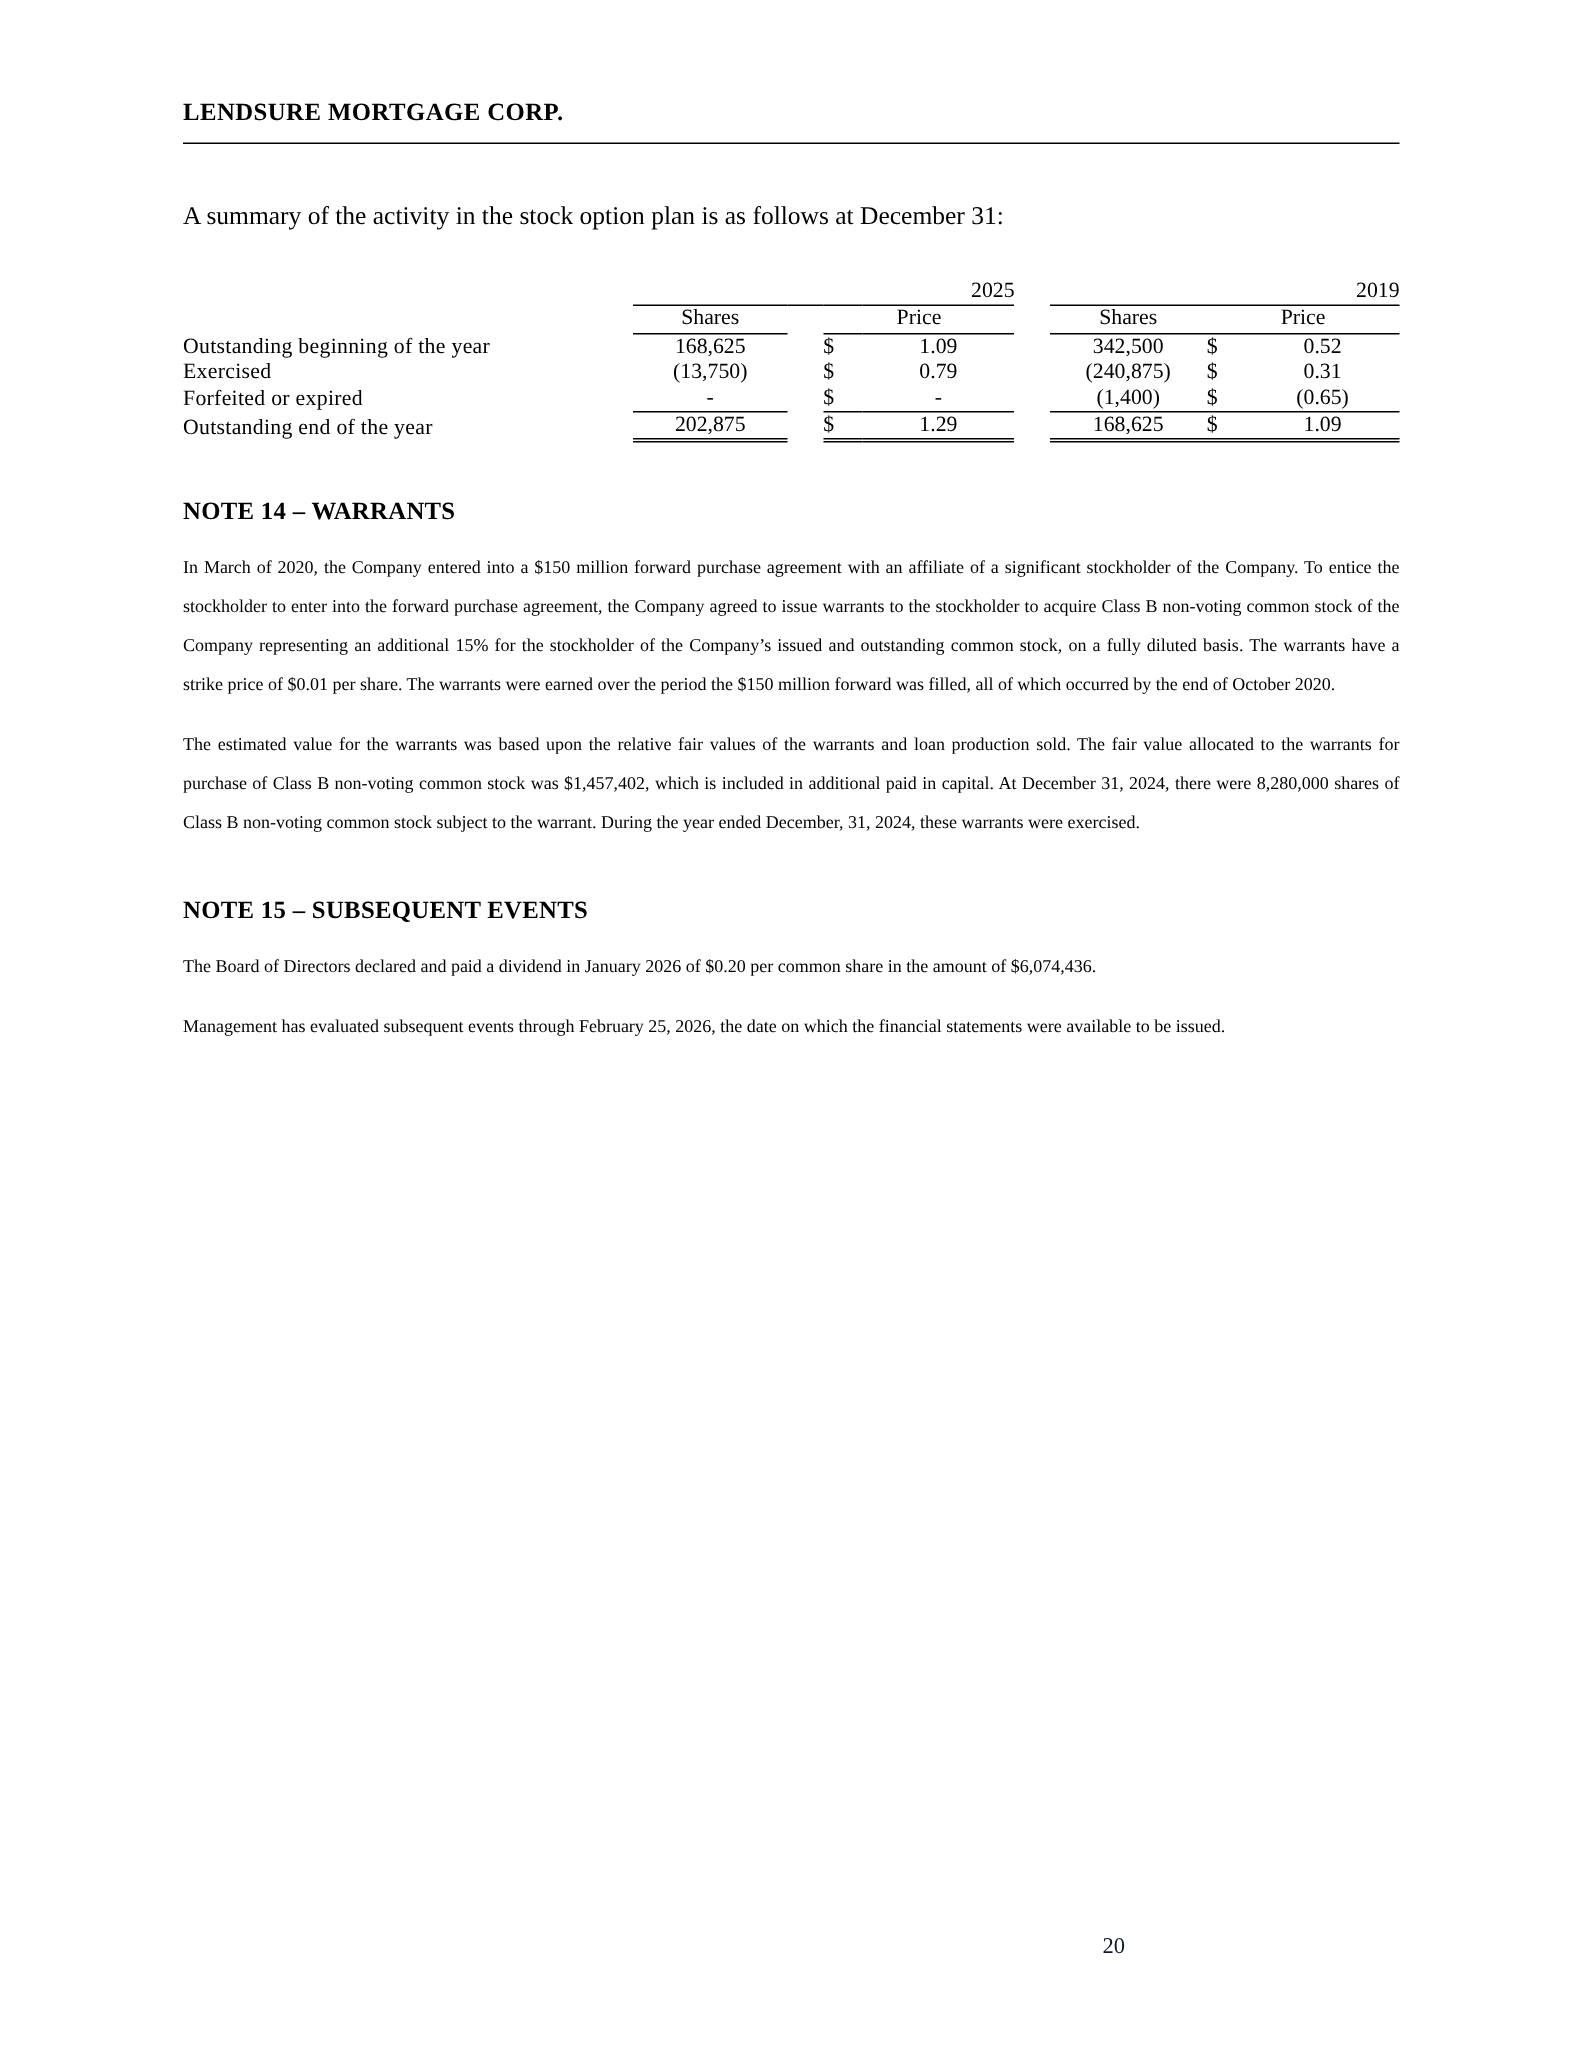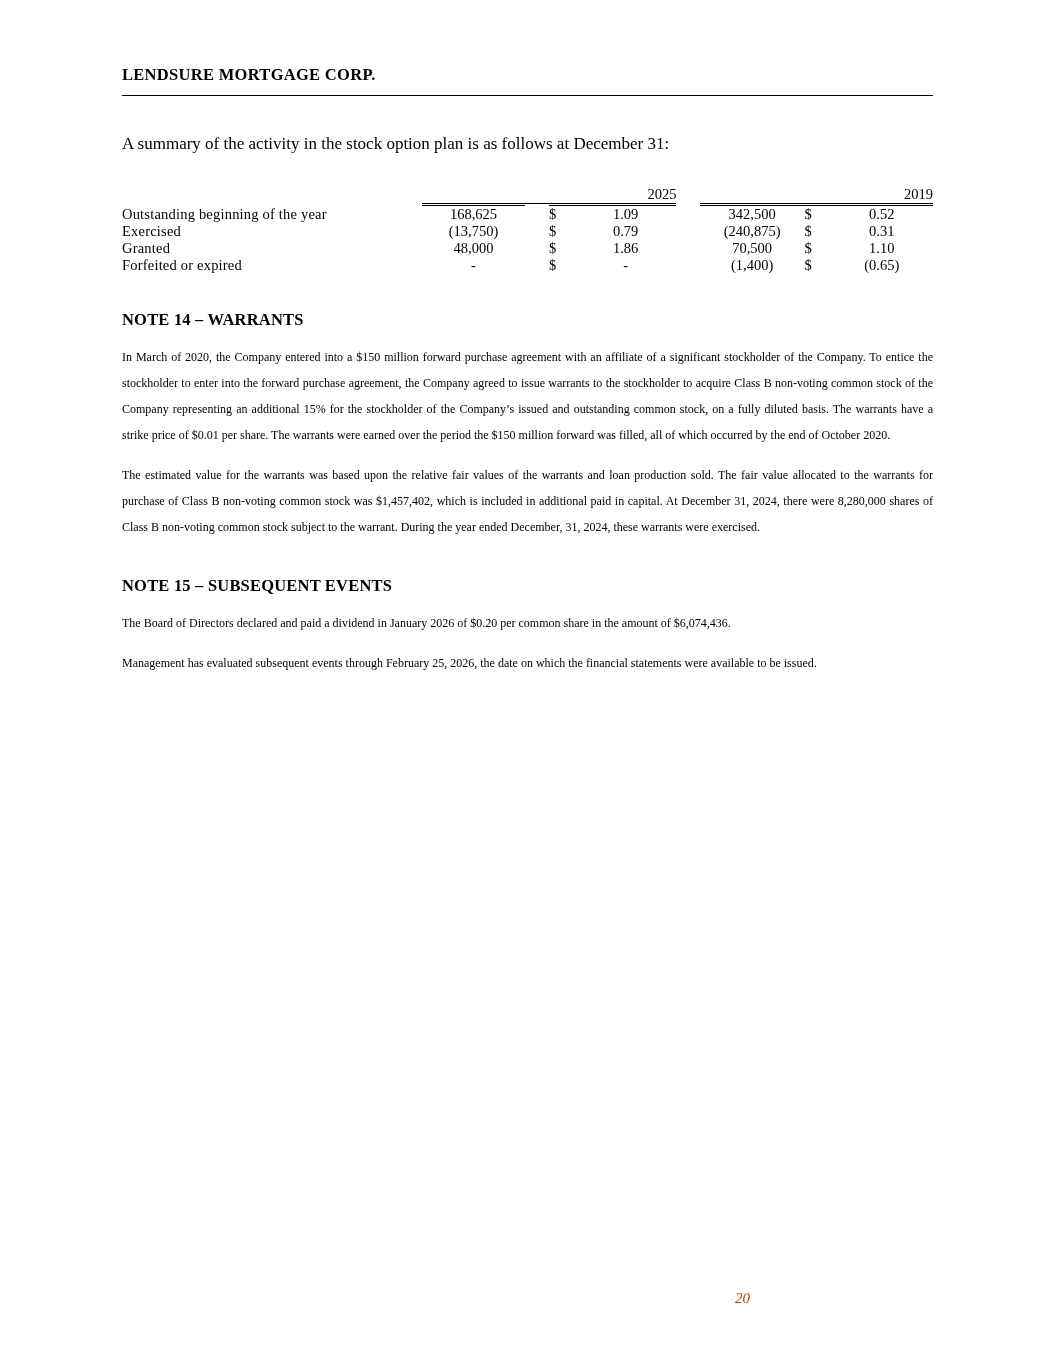--- a/index.html
+++ b/index.html
@@ -109,22 +109,21 @@
     line-height: 26px;
     text-align: justify;
     margin: 14px 0 0 0;
     width: 811px;
   }
   .pagenum {
     position: absolute;
     right: 122px;
     bottom: 58px;
     font-size: 15px;
-    color: #c2410c;
-    font-style: italic;
+    color: #0f172a;
   }
 </style>
 </head>
 <body>
 
 <div class="page">
 
   <div class="header-block">
     <div class="header-line">LENDSURE MORTGAGE CORP.</div>
     <div class="header-rule"></div>
@@ -144,20 +143,29 @@
       <col style="width:28px">
       <col style="width:110px">
     </colgroup>
     <tbody>
       <tr>
         <td></td>
         <td class="yr-head yr-rule" colspan="4">2025</td>
         <td></td>
         <td class="yr-head yr-rule" colspan="3">2019</td>
       </tr>
+      <tr>
+        <td></td>
+        <td class="colhead">Shares</td>
+        <td></td>
+        <td class="colhead" colspan="2">Price</td>
+        <td></td>
+        <td class="colhead">Shares</td>
+        <td class="colhead" colspan="2">Price</td>
+      </tr>
       <tr class="colhead-rule">
         <td style="border:none"></td>
         <td></td>
         <td style="border:none"></td>
         <td colspan="2"></td>
         <td style="border:none"></td>
         <td></td>
         <td colspan="2"></td>
       </tr>
 
@@ -178,44 +186,44 @@
         <td class="num">(13,750)</td>
         <td class="spacer"></td>
         <td class="dollar">$</td>
         <td class="num">0.79</td>
         <td class="spacer"></td>
         <td class="num">(240,875)</td>
         <td class="dollar">$</td>
         <td class="num">0.31</td>
       </tr>
 
-      <tr>
-        <td class="rowlabel">Granted</td>
-        <td class="num">48,000</td>
-        <td class="spacer"></td>
-        <td class="dollar">$</td>
-        <td class="num">1.86</td>
-        <td class="spacer"></td>
-        <td class="num">70,500</td>
-        <td class="dollar">$</td>
-        <td class="num">1.10</td>
-      </tr>
 
       <tr>
         <td class="rowlabel">Forfeited or expired</td>
         <td class="num">-</td>
         <td class="spacer"></td>
         <td class="dollar">$</td>
         <td class="num">-</td>
         <td class="spacer"></td>
         <td class="num">(1,400)</td>
         <td class="dollar">$</td>
         <td class="num">(0.65)</td>
       </tr>
 
+      <tr class="final">
+        <td class="rowlabel" style="border:none">Outstanding end of the year</td>
+        <td class="num">202,875</td>
+        <td class="spacer" style="border:none"></td>
+        <td class="dollar">$</td>
+        <td class="num">1.29</td>
+        <td class="spacer" style="border:none"></td>
+        <td class="num">168,625</td>
+        <td class="dollar">$</td>
+        <td class="num">1.09</td>
+      </tr>
     </tbody>
   </table>
 
   <h2 class="note">NOTE 14 – WARRANTS</h2>
   <p class="body">In March of 2020, the Company entered into a $150 million forward purchase agreement with an affiliate of a significant stockholder of the Company. To entice the stockholder to enter into the forward purchase agreement, the Company agreed to issue warrants to the stockholder to acquire Class B non-voting common stock of the Company representing an additional 15% for the stockholder of the Company’s issued and outstanding common stock, on a fully diluted basis. The warrants have a strike price of $0.01 per share. The warrants were earned over the period the $150 million forward was filled, all of which occurred by the end of October 2020.</p>
   <p class="body">The estimated value for the warrants was based upon the relative fair values of the warrants and loan production sold. The fair value allocated to the warrants for purchase of Class B non-voting common stock was $1,457,402, which is included in additional paid in capital. At December 31, 2024, there were 8,280,000 shares of Class B non-voting common stock subject to the warrant. During the year ended December, 31, 2024, these warrants were exercised.</p>
 
   <h2 class="note">NOTE 15 – SUBSEQUENT EVENTS</h2>
   <p class="body">The Board of Directors declared and paid a dividend in January 2026 of $0.20 per common share in the amount of $6,074,436.</p>
   <p class="body">Management has evaluated subsequent events through February 25, 2026, the date on which the financial statements were available to be issued.</p>

